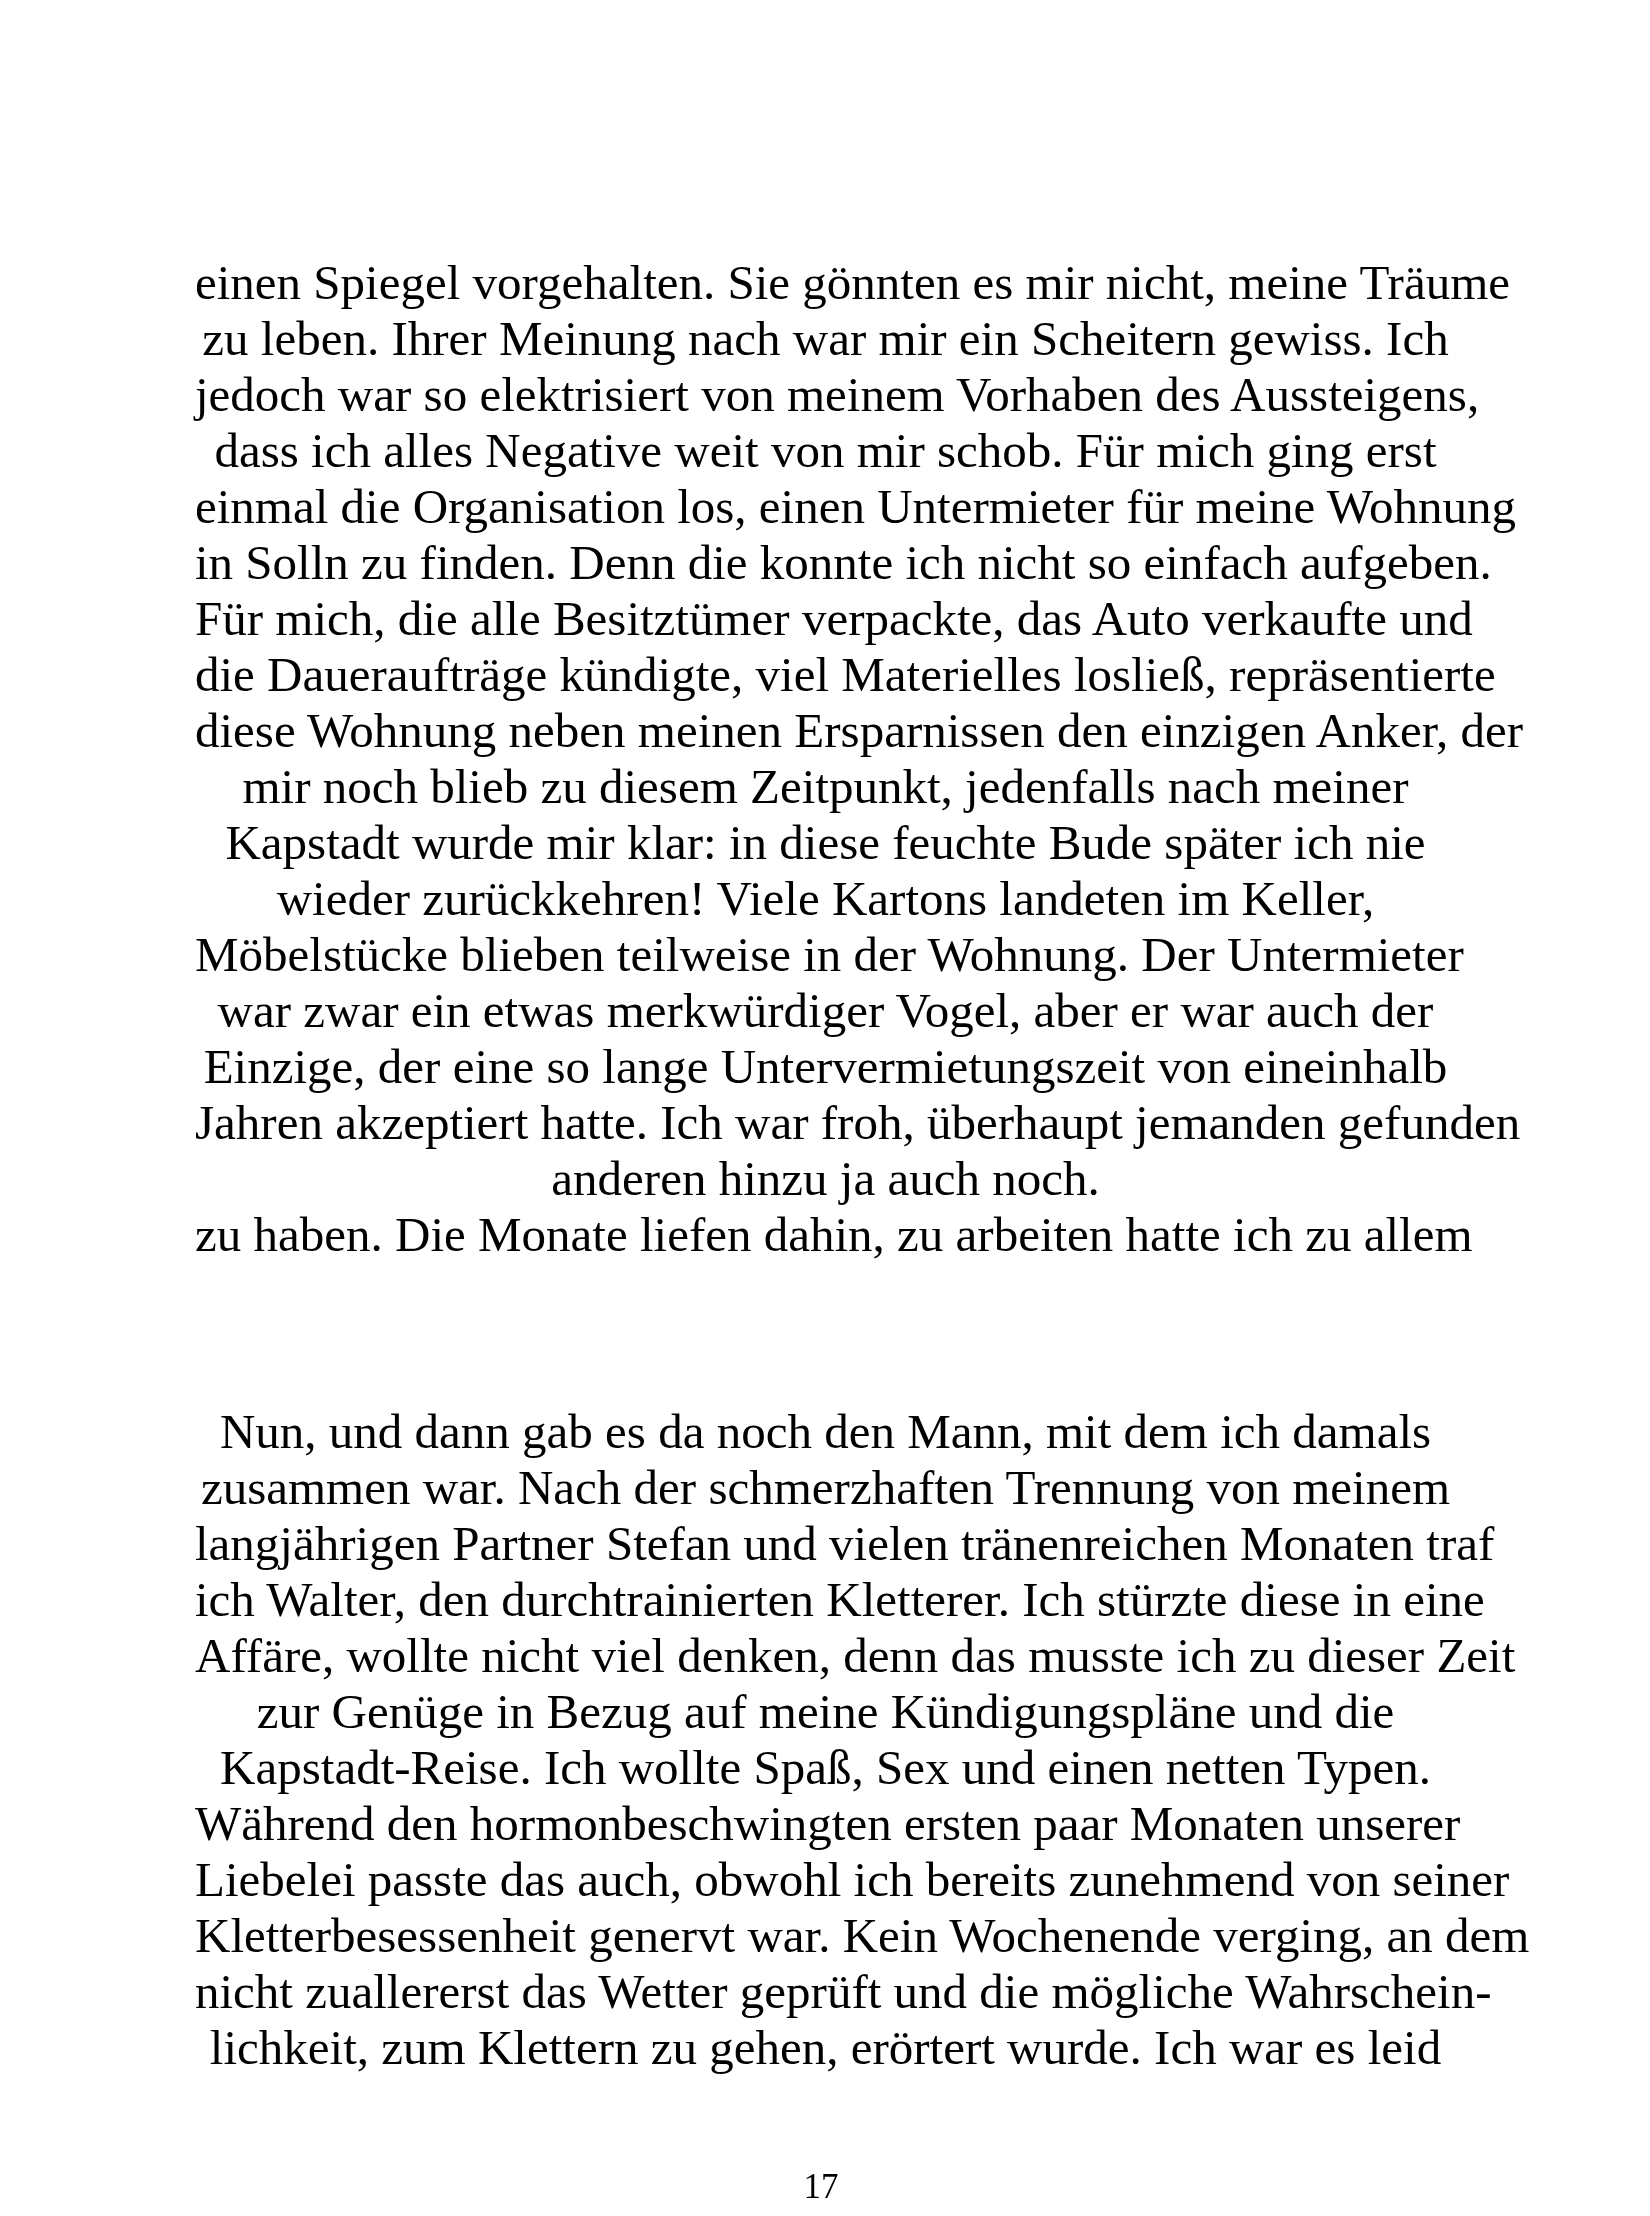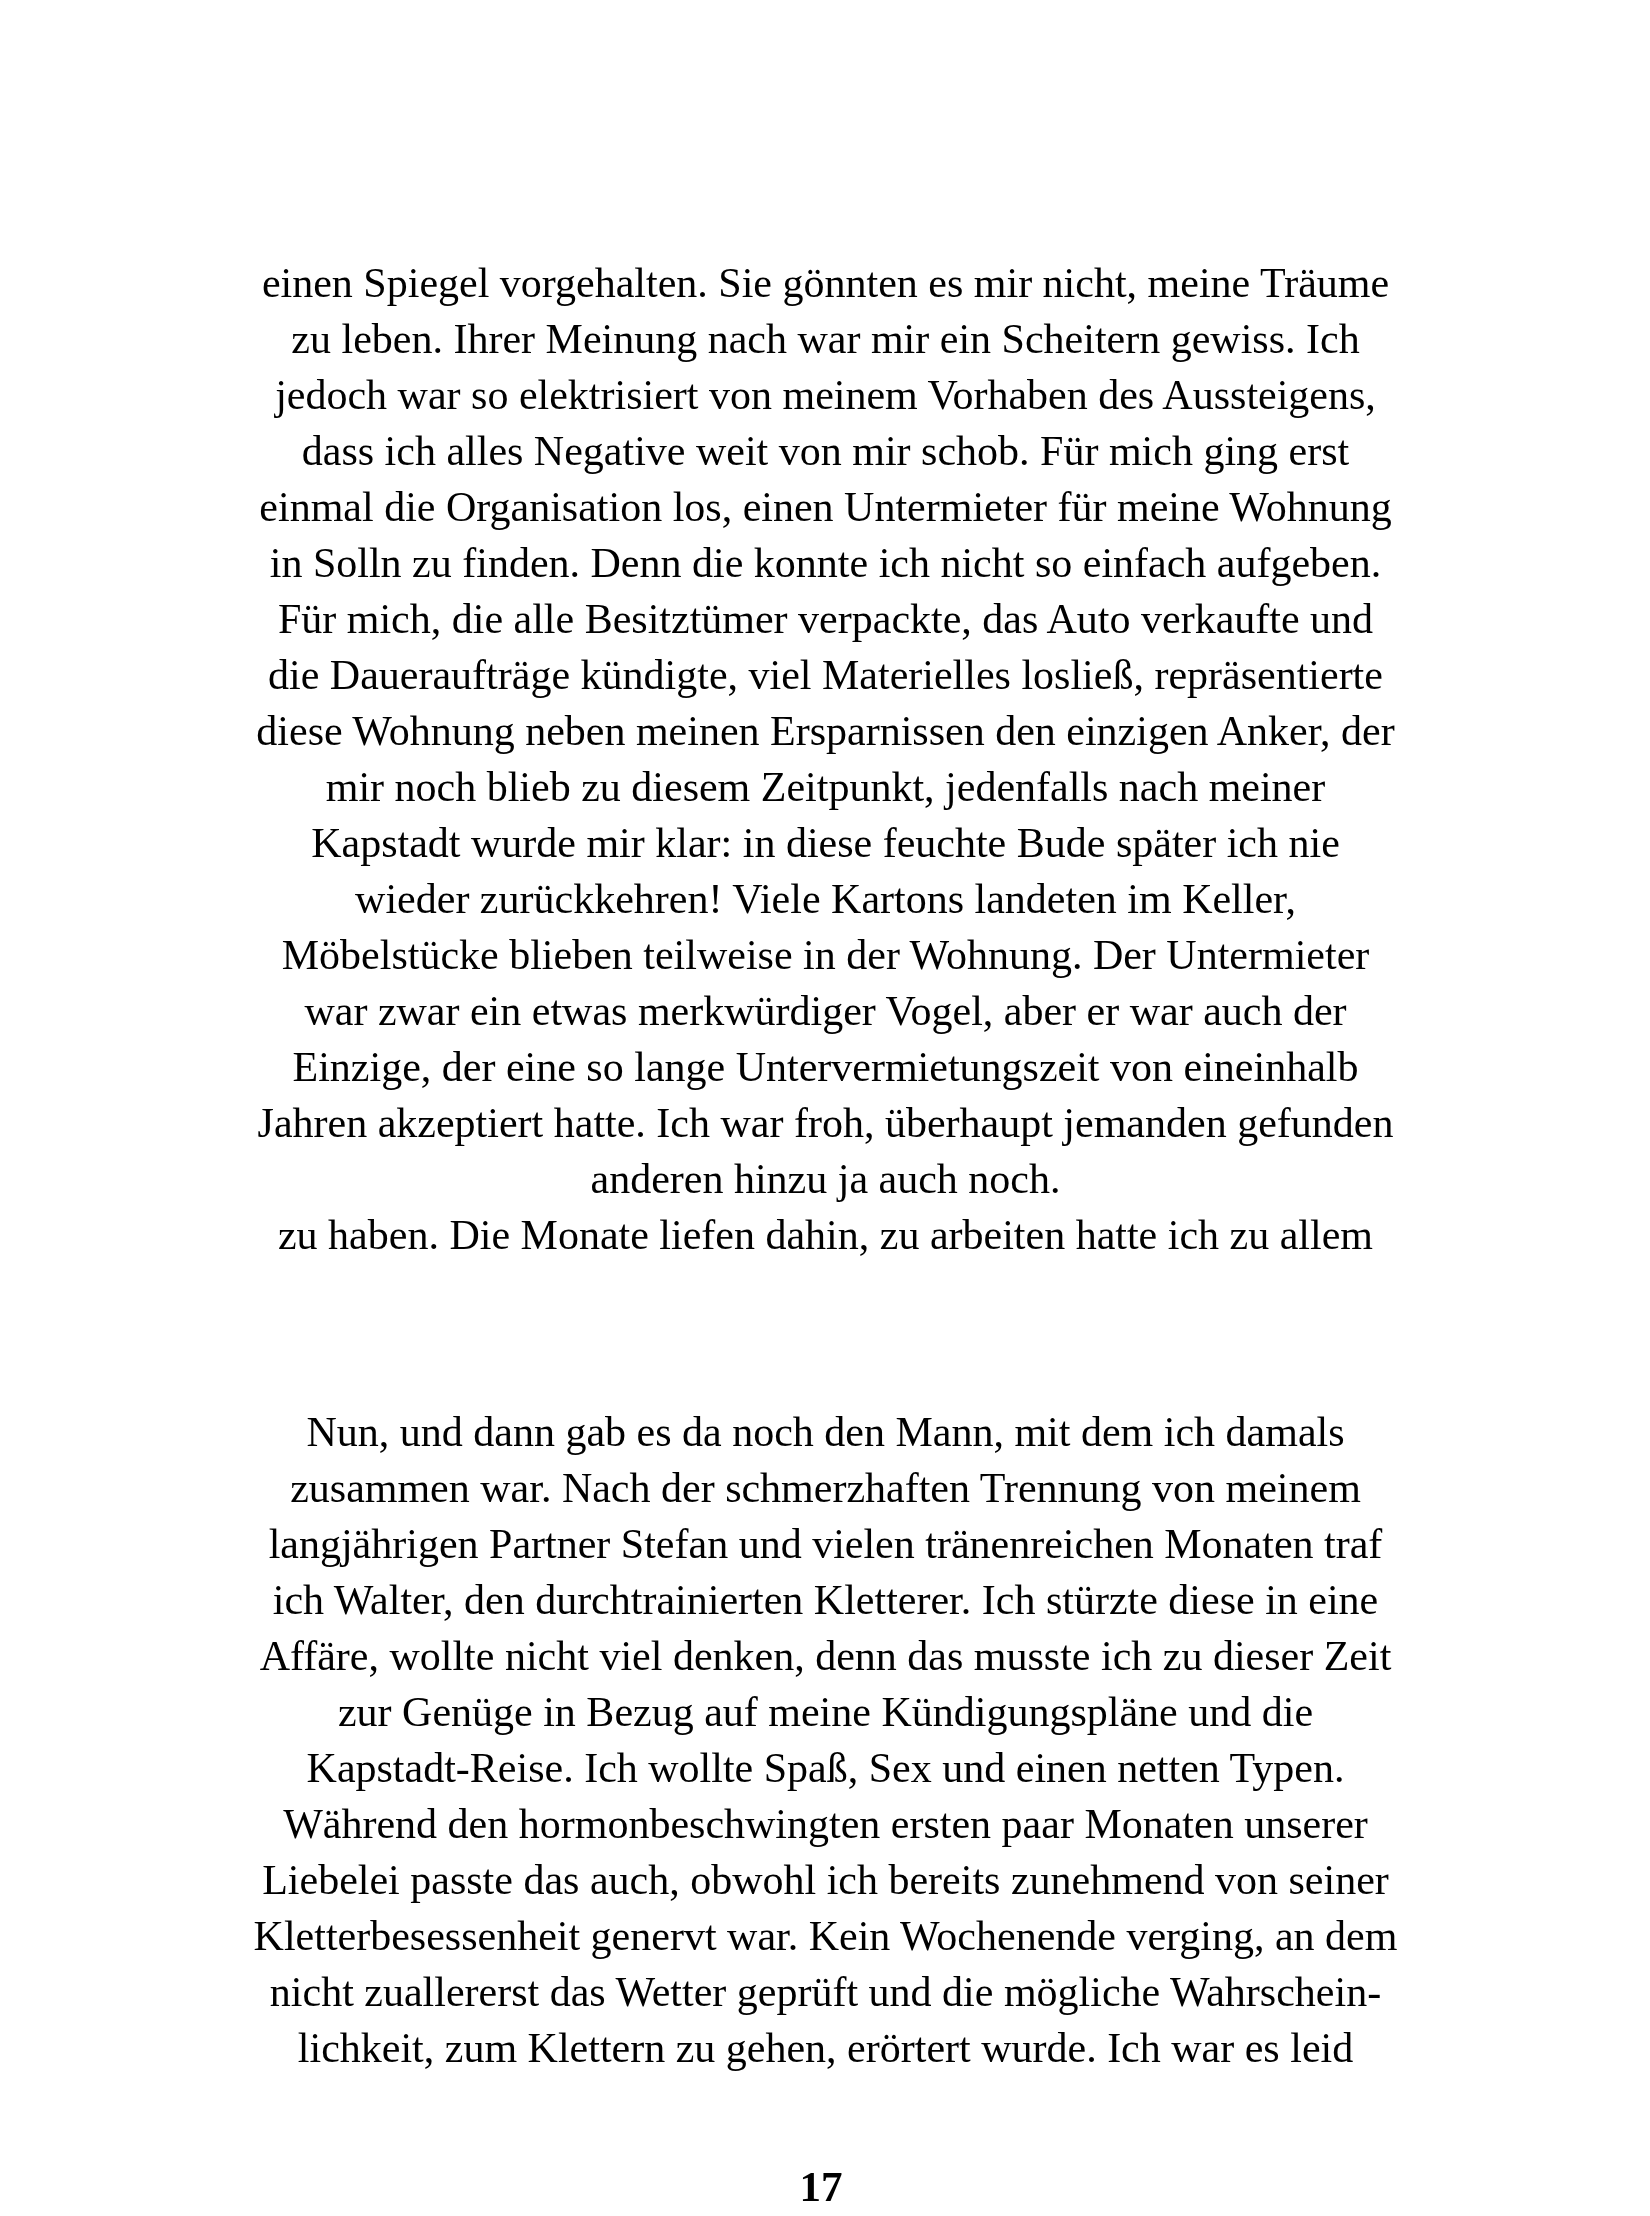--- a/index.html
+++ b/index.html
@@ -21,38 +21,37 @@
       top: 0;
       width: 1651px;
       height: 2305px;
       background: #ffffff;
     }
     .text-block {
       position: absolute;
       left: 195px;
       width: 1261px;
       text-align: center;
-      font-size: 42px;
+      font-size: 49px;
       line-height: 56px;
     }
     .para-1 { top: 255px; }
     .para-2 { top: 1404px; }
     .line {
       display: block;
       white-space: nowrap;
     }
     .page-number {
       position: absolute;
       left: 0;
       width: 1642px;
       top: 2165px;
       text-align: center;
-      font-size: 43px;
+      font-size: 35px;
       line-height: 44px;
-      font-weight: bold;
     }
   </style>
 </head>
 <body>
 
 <div class="page">
 
   <div class="text-block para-1">
     <span class="line">einen Spiegel vorgehalten. Sie gönnten es mir nicht, meine Träume</span>
     <span class="line">zu leben. Ihrer Meinung nach war mir ein Scheitern gewiss. Ich</span>

